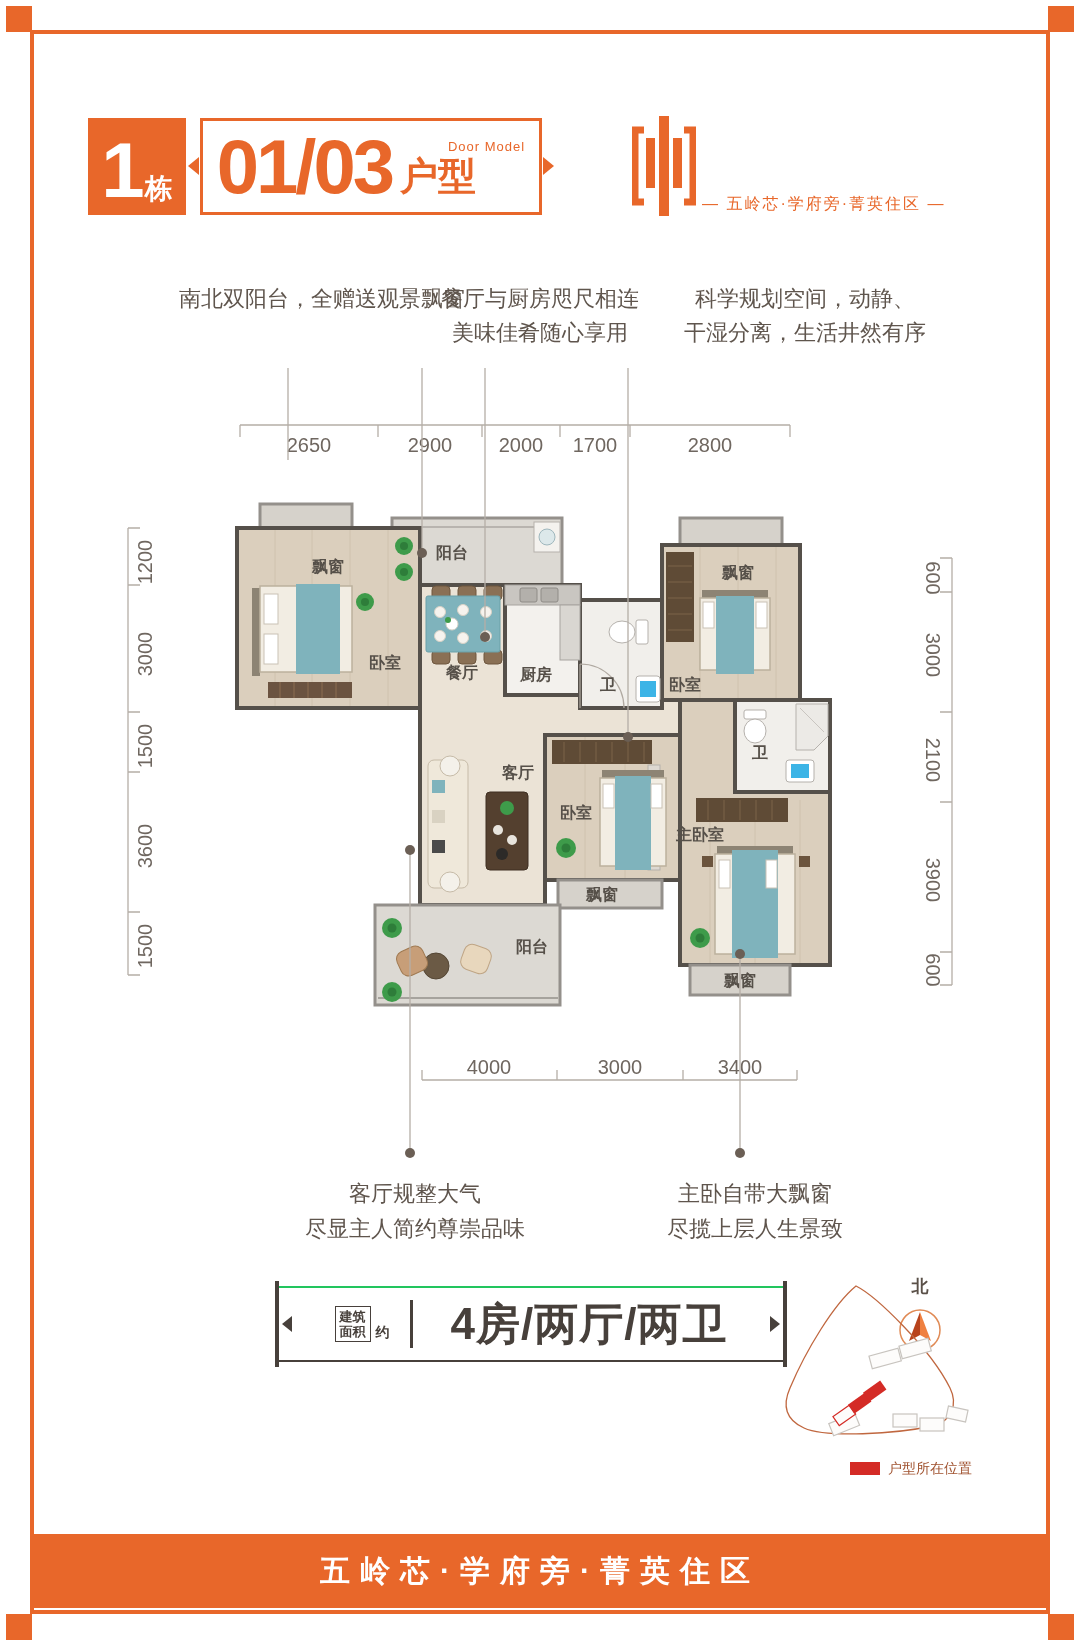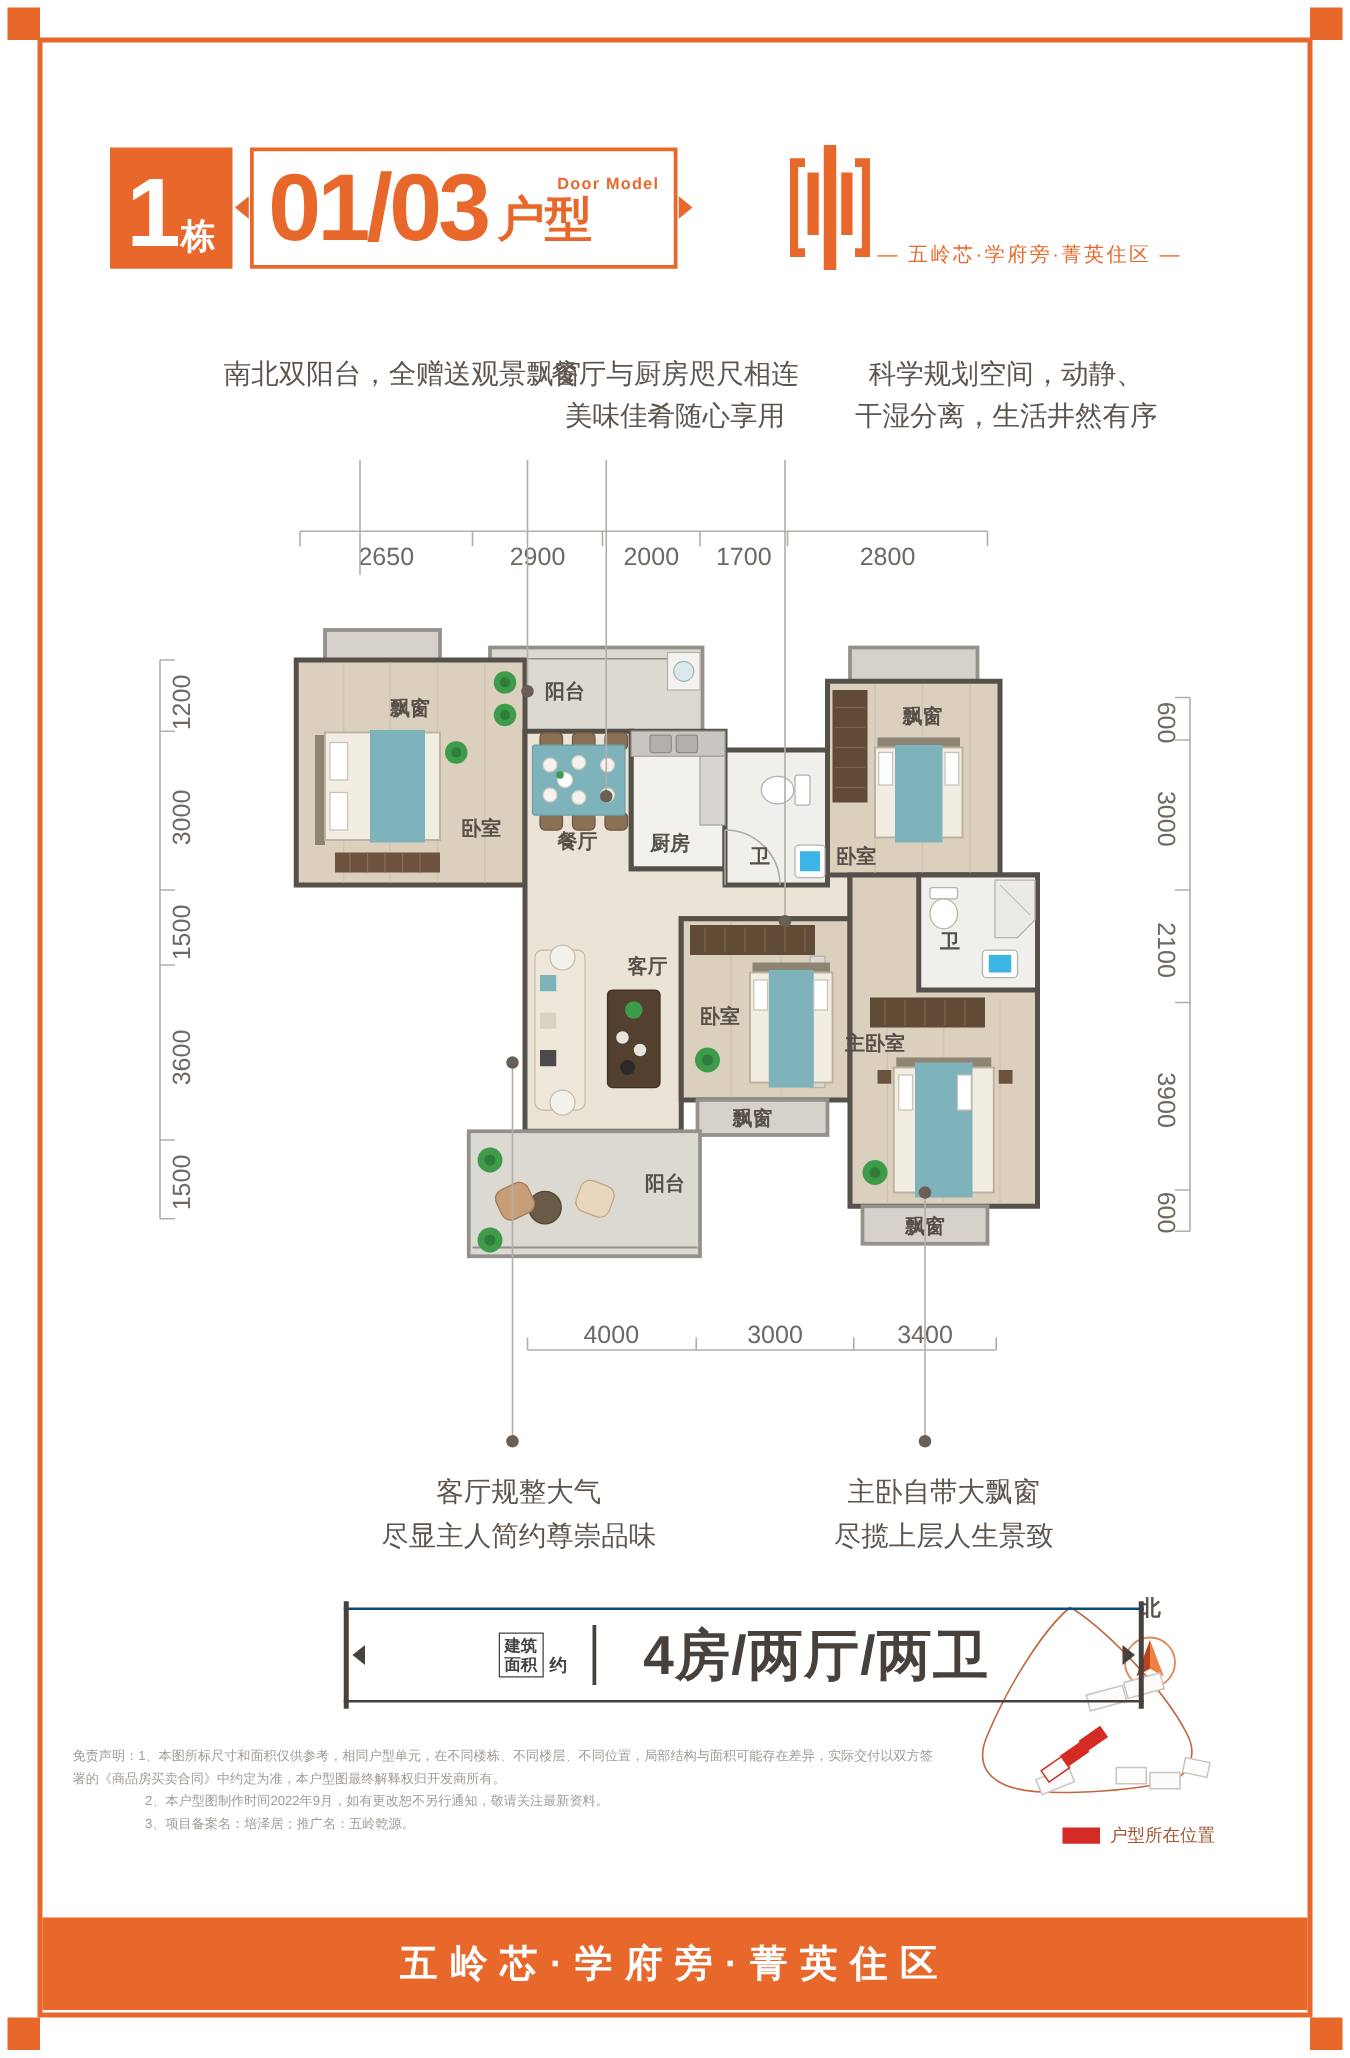--- a/index.html
+++ b/index.html
@@ -12,37 +12,37 @@
   .corner.bl{left:6px;bottom:6px}.corner.br{right:6px;bottom:6px}
   
   .bldg-badge{position:absolute;left:88px;top:118px;width:98px;height:97px;background:#E8672A;
     color:#fff;display:flex;align-items:flex-end;justify-content:center;padding-bottom:6px;box-sizing:border-box;}
   .bldg-badge .num{font-size:78px;font-weight:700;line-height:78px;}
   .bldg-badge .unit{font-size:28px;font-weight:700;line-height:40px;}
   .dm-box{position:absolute;left:200px;top:118px;width:342px;height:97px;border:3px solid #E8672A;
     box-sizing:border-box;display:flex;align-items:center;justify-content:center;gap:8px;background:#fff;}
   .dm-num{font-size:76px;font-weight:700;color:#E8672A;letter-spacing:-3px;line-height:90px;}
   .dm-right{display:flex;flex-direction:column;align-items:flex-start;justify-content:center;margin-top:4px;}
-  .dm-en{font-size:13px;color:#E8672A;font-weight:700;letter-spacing:1px;padding-left:48px;}
+  .dm-en{font-size:13px;color:#E8672A;font-weight:400;letter-spacing:1px;padding-left:48px;}
   .dm-cn{font-size:38px;color:#E8672A;font-weight:700;line-height:44px;}
   .dm-arrow{position:absolute;width:0;height:0;border-top:9px solid transparent;border-bottom:9px solid transparent;}
   .dm-arrow.l{left:188px;top:157px;border-right:11px solid #E8672A;}
   .dm-arrow.r{left:543px;top:157px;border-left:11px solid #E8672A;}
   
   .logo{position:absolute;left:632px;top:112px;width:340px;height:110px;}
   .logo-icon{position:absolute;left:0;top:2px;}
   .logo-name{position:absolute;left:76px;top:4px;font-size:57px;font-weight:800;color:#E8672A;letter-spacing:3px;}
   .logo-tagline{position:absolute;left:70px;top:82px;font-size:16px;color:#E8672A;letter-spacing:2px;}
   
   .feat{position:absolute;width:340px;text-align:center;font-size:22px;color:#5f554d;line-height:34px;font-weight:500;}
   
   .feat-b{position:absolute;width:340px;text-align:center;font-size:22px;color:#5f554d;line-height:35px;font-weight:500;}
   
-  .area-bar{position:absolute;left:275px;top:1286px;width:640px;height:72px;
-    border-top:2px solid #0c4a6e;border-bottom:2px solid #47403b;
+  .area-bar{position:absolute;left:275px;top:1286px;width:512px;height:72px;
+    border-top:2px solid #22c55e;border-bottom:2px solid #47403b;
     display:flex;align-items:center;justify-content:center;color:#47403b;}
   .area-cap{position:absolute;top:-7px;bottom:-7px;width:4px;background:#47403b;}
   .area-cap.l{left:0}.area-cap.r{right:0}
   .area-arrow{position:absolute;top:28px;width:0;height:0;border-top:8px solid transparent;border-bottom:8px solid transparent;}
   .area-arrow.l{left:7px;border-right:10px solid #47403b;}
   .area-arrow.r{right:7px;border-left:10px solid #47403b;}
   .ab-label{border:1.5px solid #47403b;font-size:13px;line-height:15px;padding:2px 4px;text-align:center;font-weight:600;}
   .ab-approx{font-size:14px;margin:18px 6px 0 5px;font-weight:600;}
   .ab-value{font-size:55px;font-weight:700;letter-spacing:-1px;}
   .ab-sup{font-size:26px;font-weight:700;vertical-align:18px;}
@@ -409,23 +409,18 @@
     <div class="area-arrow r"></div>
     <span class="ab-label">
       <span>建筑</span><br>
       <span>面积</span>
     </span>
     <span class="ab-approx">约</span>
     <span class="ab-div"></span>
     <span class="ab-layout">4房/两厅/两卫</span>
   </div>
 
-  <div class="disclaimer">
-    <div class="l1">免责声明：1、本图所标尺寸和面积仅供参考，相同户型单元，在不同楼栋、不同楼层、不同位置，局部结构与面积可能存在差异，实际交付以双方签署的《商品房买卖合同》中约定为准，本户型图最终解释权归开发商所有。</div>
-    <div class="l2">2、本户型图制作时间2022年9月，如有更改恕不另行通知，敬请关注最新资料。</div>
-    <div class="l3">3、项目备案名：培泽居；推广名：五岭乾源。</div>
-  </div>
 
   <div class="footer">
     <span class="footer-text">五岭芯·学府旁·菁英住区</span>
   </div>
 
 </div>
 
 </body></html>

